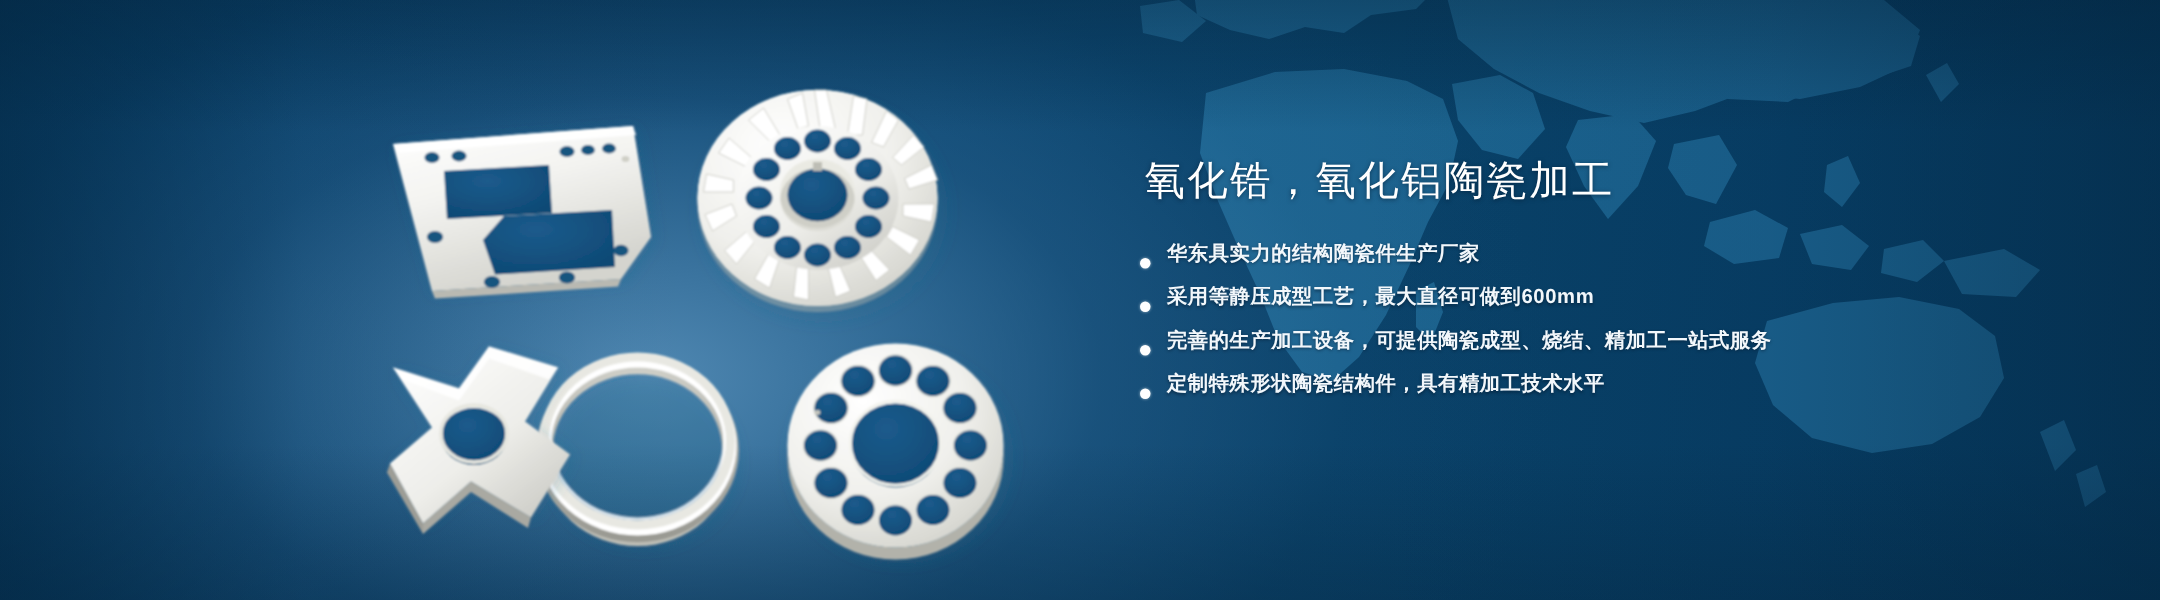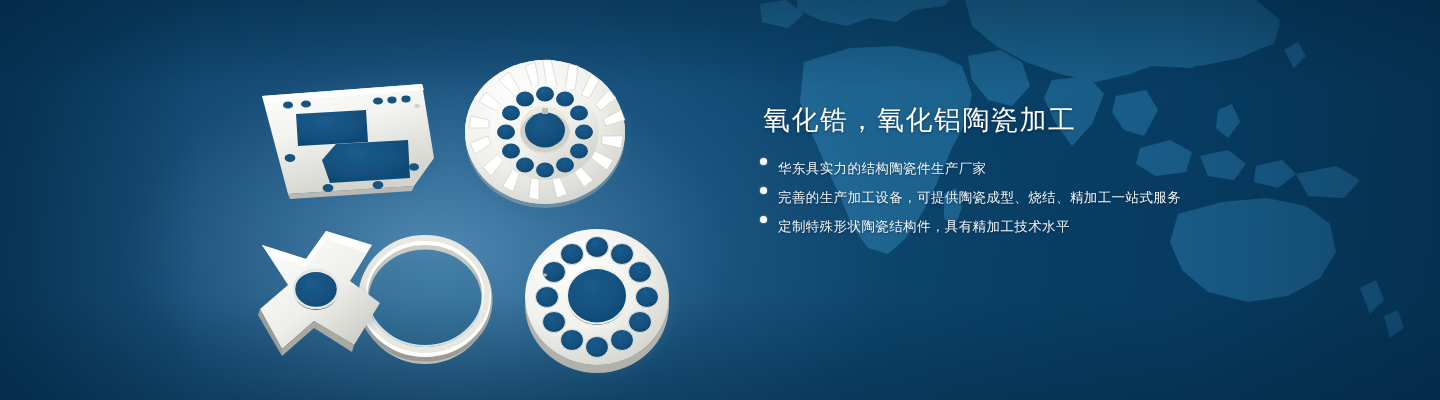--- a/index.html
+++ b/index.html
@@ -59,23 +59,24 @@
     letter-spacing:1.5px;
     font-weight:400;
     margin:0 0 22px 3px;
     text-shadow:0 1px 3px rgba(0,20,40,0.55);
     white-space:nowrap;
   }
   .feature-list{
     list-style:none;margin:0;padding:0;
   }
   .feature-item{
-    display:flex;align-items:flex-start;
+    display:flex;align-items:flex-end;
     margin:0 0 8px 0;
     height:21px;
+    font-weight:bold;
   }
   .bullet{
     flex:0 0 auto;
     width:7px;height:7px;border-radius:50%;
     background:#ffffff;
     margin-right:11px;
     box-shadow:0 0 2px rgba(255,255,255,0.6);
   }
   .feature-text{
     font-size:13.5px;
@@ -305,20 +306,24 @@
   <div class="text-col">
     <h1 class="headline">氧化锆，氧化铝陶瓷加工</h1>
 
     <ul class="feature-list">
       <li class="feature-item">
         <span class="bullet"></span>
         <span class="feature-text">华东具实力的结构陶瓷件生产厂家</span>
       </li>
       <li class="feature-item">
         <span class="bullet"></span>
+        <span class="feature-text">采用等静压成型工艺，最大直径可做到600mm</span>
+      </li>
+      <li class="feature-item">
+        <span class="bullet"></span>
         <span class="feature-text">完善的生产加工设备，可提供陶瓷成型、烧结、精加工一站式服务</span>
       </li>
       <li class="feature-item">
         <span class="bullet"></span>
         <span class="feature-text">定制特殊形状陶瓷结构件，具有精加工技术水平</span>
       </li>
     </ul>
   </div>
 
 </div>

